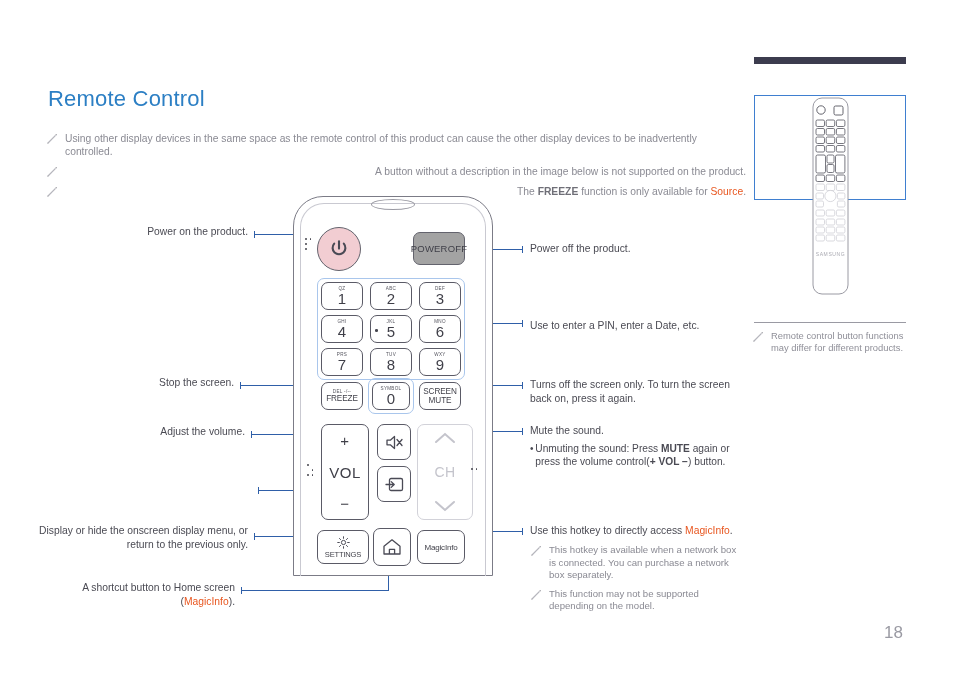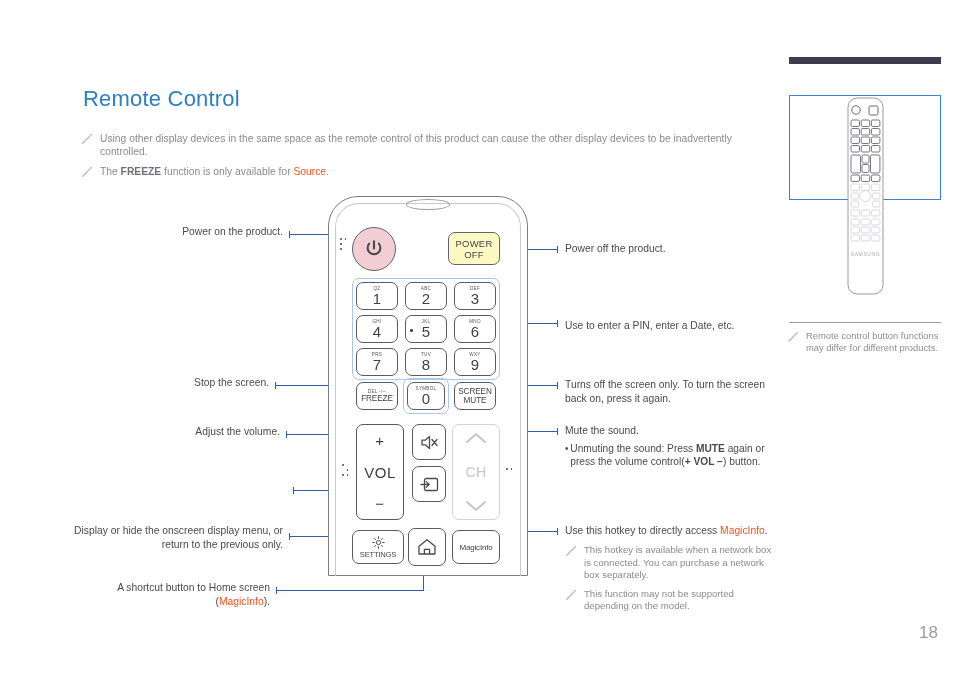--- a/index.html
+++ b/index.html
@@ -1,32 +1,32 @@
 <!DOCTYPE html>
 <html><head>
 <meta charset="utf-8">
 <style>
   html,body{margin:0;padding:0;}
   body{
     width:954px;height:675px;background:#ffffff;
     font-family:"Liberation Sans",sans-serif;
     color:#3f3f46;position:relative;overflow:hidden;
   }
-  .page{position:absolute;inset:0;margin-left:35px;}
+  .page{position:absolute;inset:0;}
 
   
   .title{
     position:absolute;left:48px;top:86px;
     font-size:22px;color:#2c7fc4;letter-spacing:.2px;
     font-weight:400;
   }
 
   
   .notes{position:absolute;left:46px;top:132px;width:700px;}
-  .note{display:flex;align-items:flex-start;margin-bottom:7px;}
+  .note{display:flex;align-items:flex-start;margin-bottom:7px;justify-content:space-between;}
   .pencil{
     width:12px;height:12px;margin-right:7px;flex:0 0 12px;
     position:relative;top:1px;
   }
   .note-txt{font-size:10.3px;color:#8a8a93;line-height:13px;}
   .note-txt b{font-weight:bold;color:#6f6f77;}
   .orange{color:#e8561f;font-weight:normal;}
 
   
   .side-bar{position:absolute;left:754px;top:57px;width:152px;height:7px;background:#3c3c4e;}
@@ -71,43 +71,43 @@
   .btn .num{font-size:15px;color:#3f3f48;line-height:15px;font-weight:300;}
   .btn .lbl{font-size:8.2px;color:#3f3f48;line-height:9px;letter-spacing:-.1px;}
 
   .pwr-on{
     position:absolute;left:24px;top:31px;width:44px;height:44px;border-radius:50%;
     background:#f2cdd2;border:1.2px solid #63636d;box-sizing:border-box;
     display:flex;align-items:center;justify-content:center;
   }
   .pwr-off{
     position:absolute;left:120px;top:36px;width:52px;height:33px;border-radius:7px;
-    background:#fef9c3;border:1.2px solid #63636d;box-sizing:border-box;
-    display:flex;flex-direction:column;align-items:center;justify-content:center;
+    background:#a3a3a3;border:1.2px solid #63636d;box-sizing:border-box;
+    display:flex;flex-direction:row;align-items:center;justify-content:center;
     font-size:9.5px;color:#3f3f48;line-height:11px;letter-spacing:.2px;
   }
 
   .keypad-hl{
     position:absolute;left:24px;top:82px;width:148px;height:102px;
     border:1.1px solid #a9c6ec;border-radius:7px;box-sizing:border-box;
   }
   .zero-hl{
     position:absolute;left:75px;top:182px;width:46px;height:36px;
     border:1.1px solid #a9c6ec;border-radius:7px;box-sizing:border-box;
   }
 
   .vol-pad{
     position:absolute;left:28px;top:228px;width:48px;height:96px;
     border:1.2px solid #5a5a66;border-radius:7px;box-sizing:border-box;
     display:flex;flex-direction:column;align-items:center;justify-content:space-between;
     padding:7px 0;
   }
   .vol-pad .vtxt{font-size:15px;color:#3f3f48;letter-spacing:.5px;font-weight:300;}
   .ch-pad{
-    position:absolute;left:124px;top:228px;width:48px;height:96px;
+    position:absolute;left:124px;top:228px;width:56px;height:96px;
     border:1.2px solid #d2d2d9;border-radius:7px;box-sizing:border-box;
     display:flex;flex-direction:column;align-items:center;justify-content:space-between;
     padding:7px 0;
   }
   .ch-pad .ctxt{font-size:14px;color:#c4c4cc;letter-spacing:.5px;font-weight:300;}
 
   .sq-btn{
     position:absolute;width:34px;height:36px;border:1.2px solid #5a5a66;border-radius:7px;
     box-sizing:border-box;display:flex;align-items:center;justify-content:center;background:#fff;
   }
@@ -143,20 +143,28 @@
   <div class="title">Remote Control</div>
 
   <div class="notes">
     <div class="note">
       <svg class="pencil" viewBox="0 0 12 12">
           <path d="M1.5 10.5l1.2-.35L10 2.85 9.1 2 1.8 9.3z" fill="#b6b6bd"></path>
           <path d="M9.35 1.75l.9.85.8-.8-.9-.85z" fill="#8e8e96"></path>
           <path d="M1.4 10.6l1.25-.3-.95-.9z" fill="#6f6f77"></path>
         </svg>
       <div class="note-txt">Using other display devices in the same space as the remote control of this product can cause the other display devices to be inadvertently controlled.</div>
+    </div>
+    <div class="note">
+      <svg class="pencil" viewBox="0 0 12 12">
+          <path d="M1.5 10.5l1.2-.35L10 2.85 9.1 2 1.8 9.3z" fill="#b6b6bd"></path>
+          <path d="M9.35 1.75l.9.85.8-.8-.9-.85z" fill="#8e8e96"></path>
+          <path d="M1.4 10.6l1.25-.3-.95-.9z" fill="#6f6f77"></path>
+        </svg>
+      <div class="note-txt">A button without a description in the image below is not supported on the product.</div>
     </div>
     <div class="note">
       <svg class="pencil" viewBox="0 0 12 12">
           <path d="M1.5 10.5l1.2-.35L10 2.85 9.1 2 1.8 9.3z" fill="#b6b6bd"></path>
           <path d="M9.35 1.75l.9.85.8-.8-.9-.85z" fill="#8e8e96"></path>
           <path d="M1.4 10.6l1.25-.3-.95-.9z" fill="#6f6f77"></path>
         </svg>
       <div class="note-txt"><span>The </span><b>FREEZE</b><span> function is only available for </span><span class="orange">Source</span><span>.</span></div>
     </div>
   </div>

